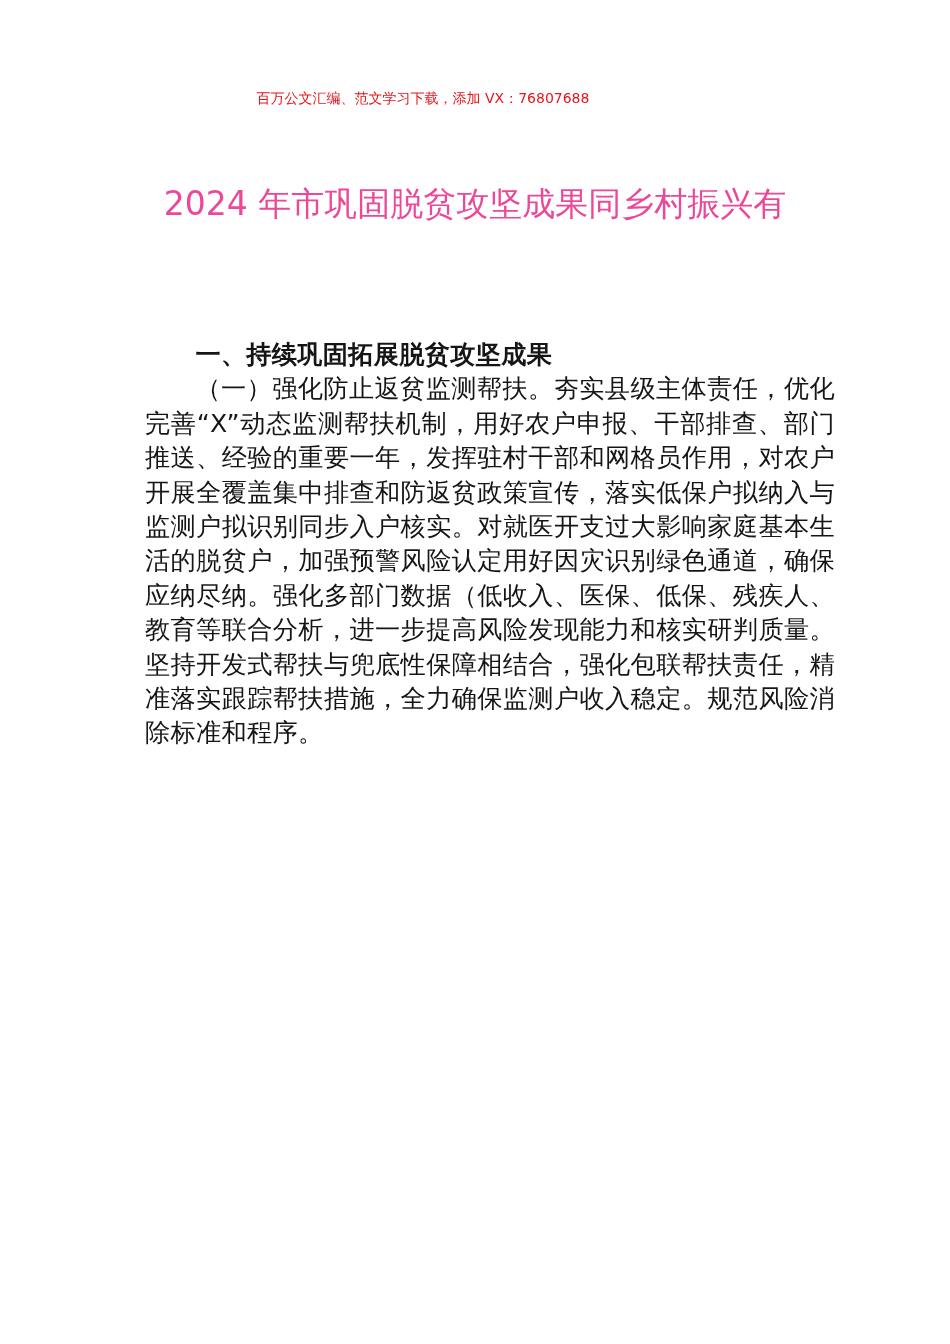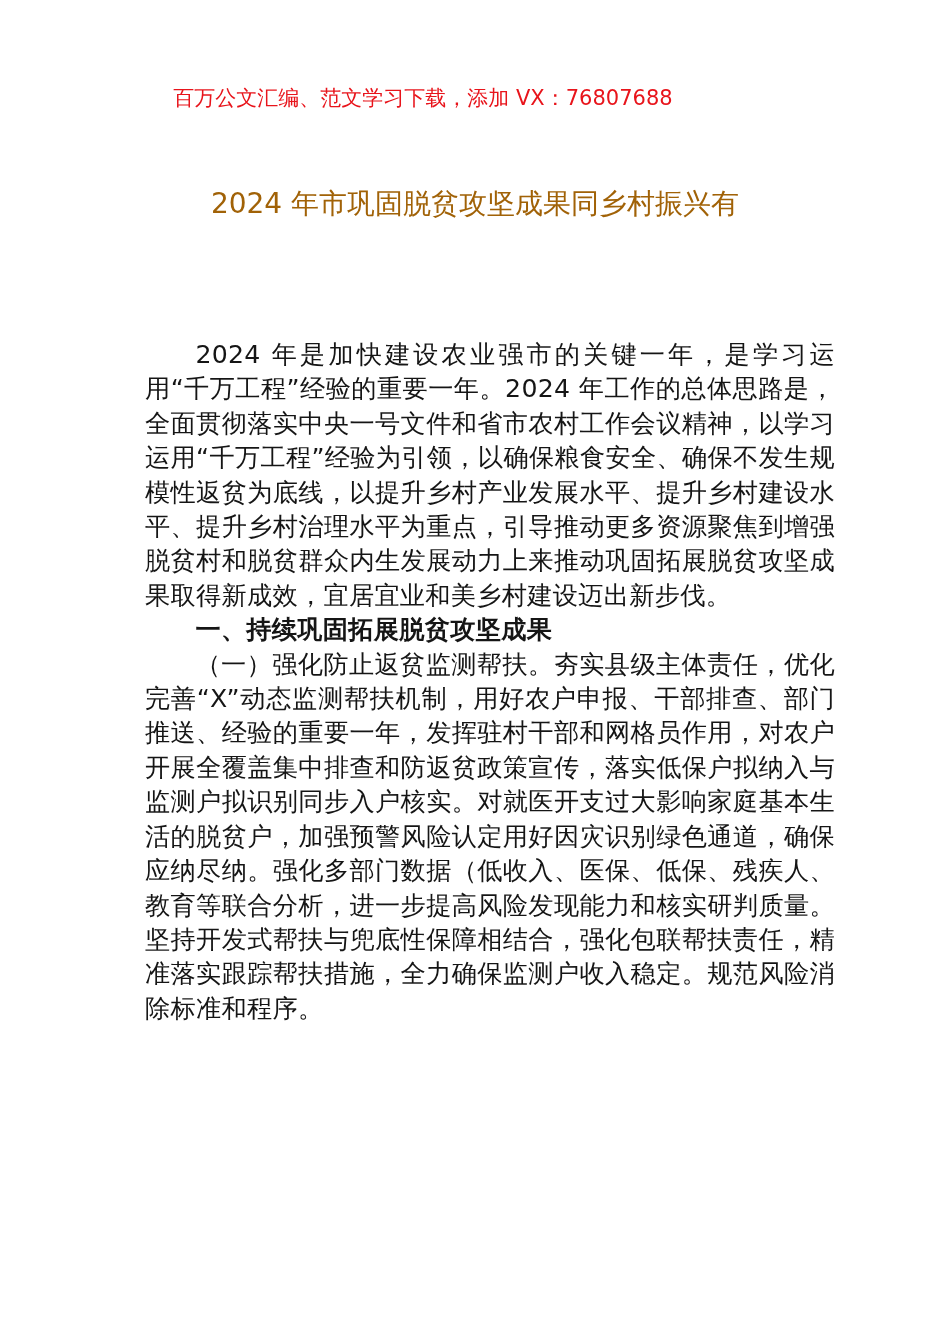--- a/index.html
+++ b/index.html
@@ -14,34 +14,34 @@
       overflow: hidden;
       font-family: "DejaVu Sans", "Liberation Sans", sans-serif;
       color: #111111;
     }
     .header-note {
       position: absolute;
       top: 84px;
       left: 0;
       width: 846px;
       text-align: center;
-      font-size: 21px;
+      font-size: 14px;
       line-height: 28px;
       color: #e8141b;
       letter-spacing: 0px;
     }
     .title {
       position: absolute;
       top: 170px;
       left: 130px;
       width: 690px;
       text-align: center;
-      font-size: 28px;
+      font-size: 33px;
       line-height: 68px;
-      color: #a16207;
+      color: #ec4899;
       font-weight: normal;
       margin: 0;
     }
     .body-text {
       position: absolute;
       top: 338px;
       left: 145px;
       width: 690px;
       font-size: 25.2px;
       line-height: 34.4px;
@@ -61,16 +61,15 @@
 </head>
 <body>
 
 <div class="header-note">百万公文汇编、范文学习下载，添加 VX：76807688</div>
 
 <h1 class="title">
   <span>2024 年市巩固脱贫攻坚成果同乡村振兴有</span><br>
 </h1>
 
 <div class="body-text">
-  <p>2024 年是加快建设农业强市的关键一年，是学习运用“千万工程”经验的重要一年。2024 年工作的总体思路是，全面贯彻落实中央一号文件和省市农村工作会议精神，以学习运用“千万工程”经验为引领，以确保粮食安全、确保不发生规模性返贫为底线，以提升乡村产业发展水平、提升乡村建设水平、提升乡村治理水平为重点，引导推动更多资源聚焦到增强脱贫村和脱贫群众内生发展动力上来推动巩固拓展脱贫攻坚成果取得新成效，宜居宜业和美乡村建设迈出新步伐。</p>
   <p class="section-heading">一、持续巩固拓展脱贫攻坚成果</p>
   <p>（一）强化防止返贫监测帮扶。夯实县级主体责任，优化完善“X”动态监测帮扶机制，用好农户申报、干部排查、部门推送、经验的重要一年，发挥驻村干部和网格员作用，对农户开展全覆盖集中排查和防返贫政策宣传，落实低保户拟纳入与监测户拟识别同步入户核实。对就医开支过大影响家庭基本生活的脱贫户，加强预警风险认定用好因灾识别绿色通道，确保应纳尽纳。强化多部门数据（低收入、医保、低保、残疾人、教育等联合分析，进一步提高风险发现能力和核实研判质量。坚持开发式帮扶与兜底性保障相结合，强化包联帮扶责任，精准落实跟踪帮扶措施，全力确保监测户收入稳定。规范风险消除标准和程序。</p>
 </div>
 
 </body></html>

